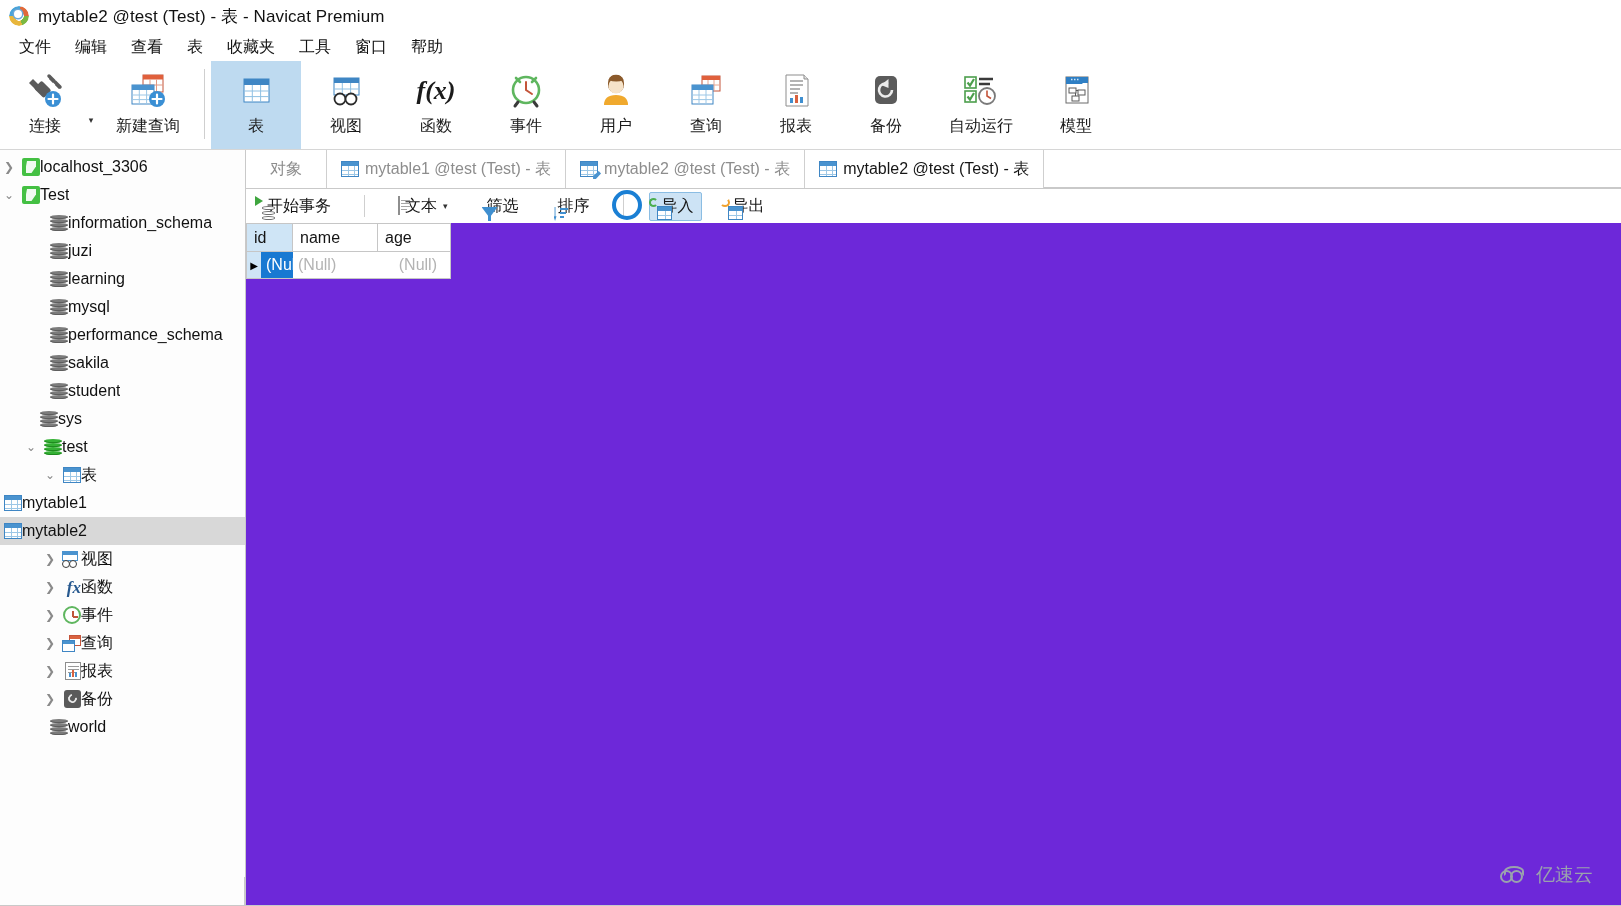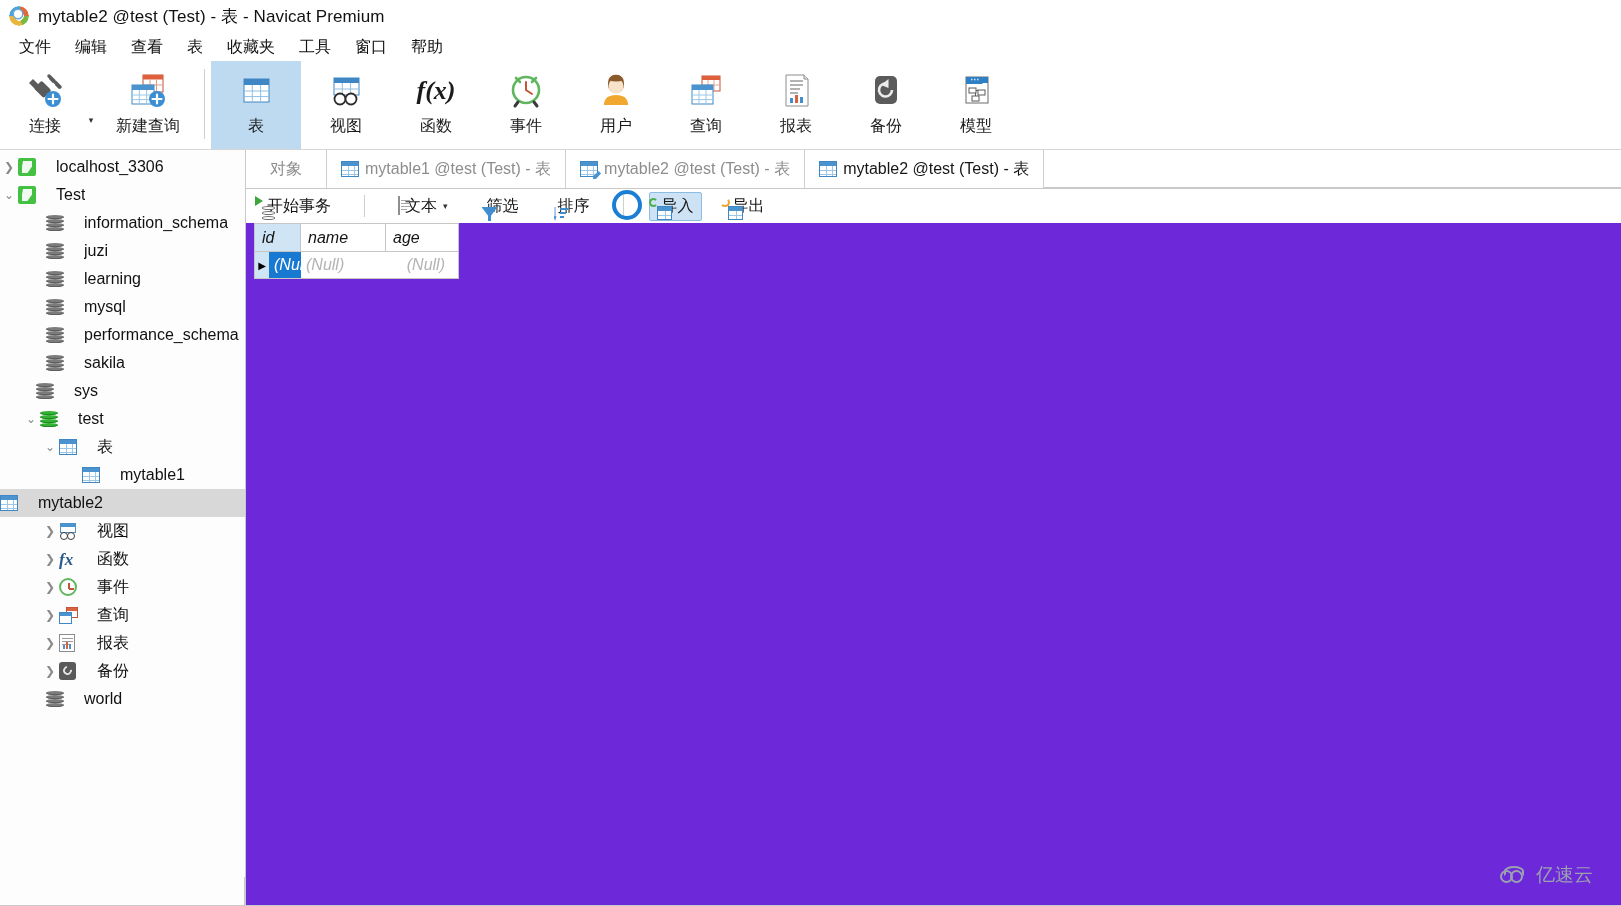--- a/index.html
+++ b/index.html
@@ -148,22 +148,22 @@
   .tree-row.selected { background: #d8d8d8; }
   .twisty {
     width: 18px; flex: 0 0 18px;
     display: flex; align-items: center; justify-content: center;
     color: #8a8a8a;
     font-size: 12px;
   }
   .tnode-icon {
     width: 22px; flex: 0 0 22px;
     height: 20px;
-    margin-right: 16px;
-    display: flex; align-items: center; justify-content: flex-start;
+    margin-right: 0;
+    display: flex; align-items: center; justify-content: flex-end;
   }
   .tree-label { overflow: hidden; text-overflow: clip; }
 
   
   .cyl { width: 18px; height: 17px; position: relative; }
   .cyl i {
     position: absolute; left: 0; right: 0; height: 4px;
     border-radius: 50%;
     background: #7c7c7c;
     box-shadow: inset 0 -1px 0 #5e5e5e;
@@ -364,26 +364,24 @@
   
   .cursor-ring{
     position:absolute; left:612px; top:190px;
     width:30px;height:30px;border:4px solid #1a7fd4;border-radius:50%;
     box-sizing:border-box;
     pointer-events:none;
   }
 
   
   .grid {
-    margin-left: 8px;
     width: 205px;
     border: 1px solid #c6c6c6;
     border-top: none;
     box-sizing: border-box;
-    font-style: italic;
   }
   .grid-head {
     display: flex;
     height: 27px;
     background: #ffffff;
     border-bottom: 1px solid #c6c6c6;
     border-top: 1px solid #c6c6c6;
   }
   .gh {
     display: flex; align-items: center;
@@ -596,20 +594,34 @@
     <div class="tb-icon">
       <svg width="44" height="40" viewBox="0 0 44 40">
         <rect x="11" y="5" width="22" height="28" rx="5" fill="#5b5b5b"></rect>
         <path d="M28 19 a6.5 6.5 0 1 1 -4 -6" fill="none" stroke="#ececec" stroke-width="2.6"></path>
         <path d="M24.5 8 L24.5 17 L17 14 Z" fill="#ececec"></path>
       </svg>
     </div>
     <div class="tb-label">备份</div>
   </div>
 
+  <div class="tb-btn wide">
+    <div class="tb-icon">
+      <svg width="48" height="40" viewBox="0 0 48 40">
+        <rect x="8" y="6" width="11" height="11" fill="#fff" stroke="#4c9e4c" stroke-width="1.6"></rect>
+        <path d="M10.5 11.5 L13 14.5 L17 8" stroke="#4c9e4c" stroke-width="2.2" fill="none"></path>
+        <rect x="8" y="20" width="11" height="11" fill="#fff" stroke="#4c9e4c" stroke-width="1.6"></rect>
+        <path d="M10.5 25.5 L13 28.5 L17 22" stroke="#4c9e4c" stroke-width="2.2" fill="none"></path>
+        <path d="M22 8 H36 M22 13 H33" stroke="#3a3a3a" stroke-width="2.4"></path>
+        <circle cx="30" cy="25" r="8" fill="#fff" stroke="#7a7a7a" stroke-width="1.8"></circle>
+        <path d="M30 19.5 V25 L34 27.5" stroke="#c4543a" stroke-width="1.6" fill="none"></path>
+      </svg>
+    </div>
+    <div class="tb-label">自动运行</div>
+  </div>
 
   <div class="tb-btn">
     <div class="tb-icon">
       <svg width="44" height="40" viewBox="0 0 44 40">
         <rect x="12" y="6" width="22" height="26" fill="#fff" stroke="#6b6b6b"></rect>
         <path d="M12 6 H34 L28 13 H12 Z" fill="#2f7fc4"></path>
         <rect x="12" y="6" width="22" height="6" fill="#2f7fc4"></rect>
         <path d="M17 8.5 h1.5 M20 8.5 h1.5 M23 8.5 h1.5" stroke="#cfe5f6" stroke-width="1.4"></path>
         <rect x="15" y="17" width="7" height="5" fill="#fff" stroke="#5b5b5b"></rect>
         <rect x="24" y="19" width="7" height="5" fill="#fff" stroke="#5b5b5b"></rect>
@@ -700,20 +712,31 @@
       <span class="tnode-icon">
           <span class="cyl">
             <i></i>
             <i></i>
             <i></i>
             <i></i>
           </span>
         </span>
       <span class="tree-label">sakila</span>
     </div>
+    <div class="tree-row" style="padding-left:46px">
+      <span class="tnode-icon">
+          <span class="cyl">
+            <i></i>
+            <i></i>
+            <i></i>
+            <i></i>
+          </span>
+        </span>
+      <span class="tree-label">student</span>
+    </div>
     <div class="tree-row" style="padding-left:36px">
       <span class="tnode-icon">
           <span class="cyl">
             <i></i>
             <i></i>
             <i></i>
             <i></i>
           </span>
         </span>
       <span class="tree-label">sys</span>
@@ -738,21 +761,21 @@
         <span class="tblic">
             <i class="h1"></i>
             <i class="h2"></i>
             <i class="v1"></i>
             <i class="v2"></i>
           </span>
       </span>
       <span class="tree-label">表</span>
     </div>
 
-    <div class="tree-row" style="padding-left:82px">
+    <div class="tree-row" style="">
       <span class="tnode-icon">
         <span class="tblic">
             <i class="h1"></i>
             <i class="h2"></i>
             <i class="v1"></i>
             <i class="v2"></i>
           </span>
       </span>
       <span class="tree-label">mytable1</span>
     </div>

